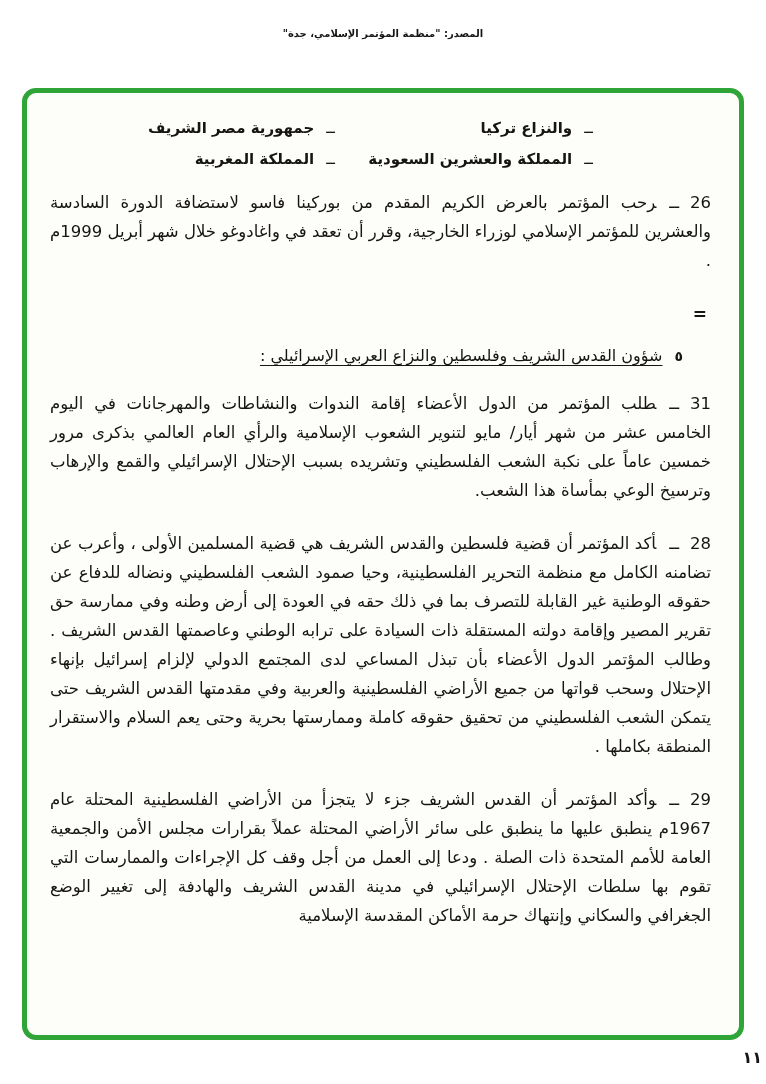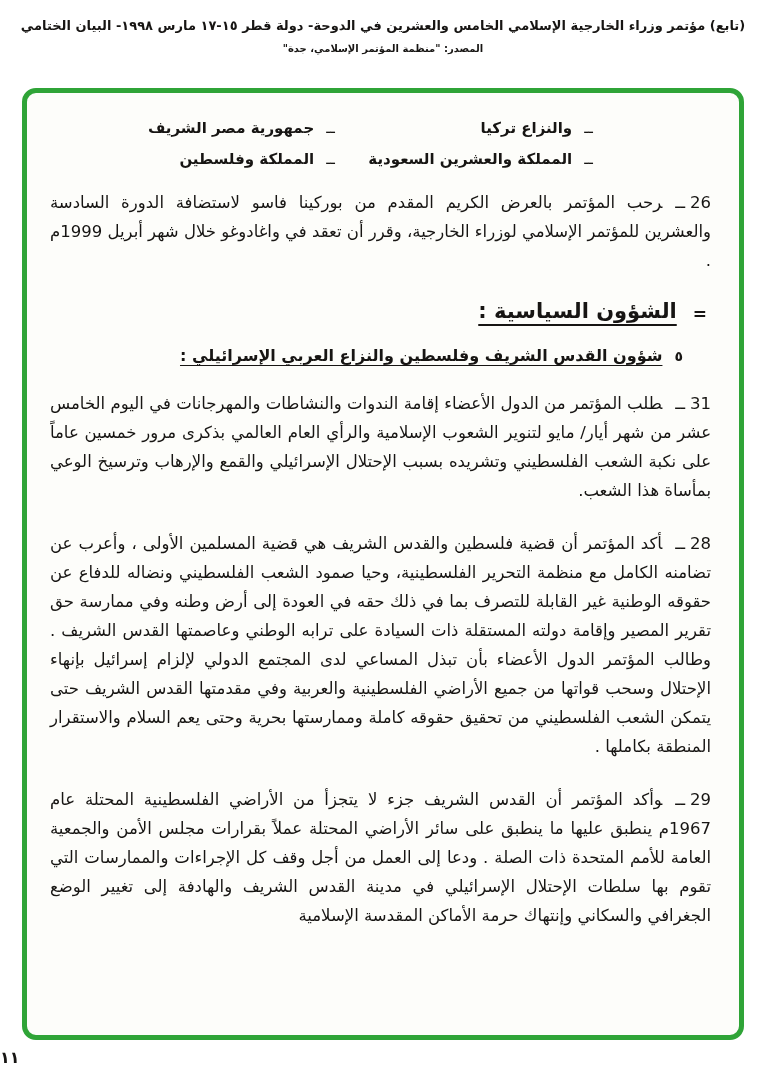--- a/index.html
+++ b/index.html
@@ -50,21 +50,21 @@
   .country-cell:last-child { flex: 1; }
   .dash-marker { font-weight: 400; margin-left: 12px; }
 
   
   .item {
     margin: 0 0 24px 0;
     font-size: 16.5px;
     line-height: 29px;
     text-align: justify;
   }
-  .item-number { margin-left: 5px; }
+  .item-number { margin-left: 11px; }
   .item-dash { margin-left: 13px; }
 
   
   .sec-heading {
     display: flex;
     align-items: flex-start;
     margin: 2px 4px 22px 0;
   }
   .sec-marker { font-size: 17px; font-weight: 700; margin-left: 16px; padding-top: 5px; }
   .sec-title {
@@ -76,38 +76,37 @@
   }
   .sub-heading {
     display: flex;
     align-items: center;
     padding-right: 28px;
     margin-bottom: 24px;
   }
   .sub-marker { font-size: 14px; font-weight: 700; margin-left: 12px; }
   .sub-title {
     font-size: 16px;
-    font-weight: 700;
+    font-weight: 400;
     text-decoration: underline;
     text-underline-offset: 4px;
   }
 
   
   .page-footer {
     position: absolute;
-    top: 1048px; left: 0; right: 12px;
-    text-align: left;
+    top: 1048px; left: 0; right: 4px;
+    text-align: right;
   }
   .page-number { font-size: 16px; font-weight: 700; }
 </style>
 </head>
 <body>
 
 <header class="doc-header">
-  <div class="header-l1">(تابع) مؤتمر وزراء الخارجية الإسلامي الخامس والعشرين في الدوحة- دولة قطر ١٥-١٧ مارس ١٩٩٨- البيان الختامي</div>
   <div class="header-l2">المصدر: "منظمة المؤتمر الإسلامي، جدة"</div>
 </header>
 
 <main class="frame">
 
   <section class="countries">
     <div class="country-row">
       <div class="country-cell">
         <span class="dash-marker">ــ</span>
         <span class="country-name">والنزاع تركيا</span>
@@ -117,30 +116,29 @@
         <span class="country-name">جمهورية مصر الشريف</span>
       </div>
     </div>
     <div class="country-row">
       <div class="country-cell">
         <span class="dash-marker">ــ</span>
         <span class="country-name">المملكة والعشرين السعودية</span>
       </div>
       <div class="country-cell">
         <span class="dash-marker">ــ</span>
-        <span class="country-name">المملكة وفلسطين</span>
+        <span class="country-name">المملكة المغربية</span>
       </div>
     </div>
   </section>
 
   <p class="item"><span class="item-number">26</span><span class="item-dash">ــ</span><span class="item-text">رحب المؤتمر بالعرض الكريم المقدم من بوركينا فاسو لاستضافة الدورة السادسة والعشرين للمؤتمر الإسلامي لوزراء الخارجية، وقرر أن تعقد في واغادوغو خلال شهر أبريل 1999م .</span></p>
 
   <div class="sec-heading">
     <span class="sec-marker">=</span>
-    <span class="sec-title">الشؤون السياسية :</span>
   </div>
 
   <div class="sub-heading">
     <span class="sub-marker">٥</span>
     <span class="sub-title">شؤون القدس الشريف وفلسطين والنزاع العربي الإسرائيلي :</span>
   </div>
 
   <p class="item"><span class="item-number">31</span><span class="item-dash">ــ</span><span class="item-text">طلب المؤتمر من الدول الأعضاء إقامة الندوات والنشاطات والمهرجانات في اليوم الخامس عشر من شهر أيار/ مايو لتنوير الشعوب الإسلامية والرأي العام العالمي بذكرى مرور خمسين عاماً على نكبة الشعب الفلسطيني وتشريده بسبب الإحتلال الإسرائيلي والقمع والإرهاب وترسيخ الوعي بمأساة هذا الشعب.</span></p>
 
   <p class="item"><span class="item-number">28</span><span class="item-dash">ــ</span><span class="item-text">أكد المؤتمر أن قضية فلسطين والقدس الشريف هي قضية المسلمين الأولى ، وأعرب عن تضامنه الكامل مع منظمة التحرير الفلسطينية، وحيا صمود الشعب الفلسطيني ونضاله للدفاع عن حقوقه الوطنية غير القابلة للتصرف بما في ذلك حقه في العودة إلى أرض وطنه وفي ممارسة حق تقرير المصير وإقامة دولته المستقلة ذات السيادة على ترابه الوطني وعاصمتها القدس الشريف . وطالب المؤتمر الدول الأعضاء بأن تبذل المساعي لدى المجتمع الدولي لإلزام إسرائيل بإنهاء الإحتلال وسحب قواتها من جميع الأراضي الفلسطينية والعربية وفي مقدمتها القدس الشريف حتى يتمكن الشعب الفلسطيني من تحقيق حقوقه كاملة وممارستها بحرية وحتى يعم السلام والاستقرار المنطقة بكاملها .</span></p>

